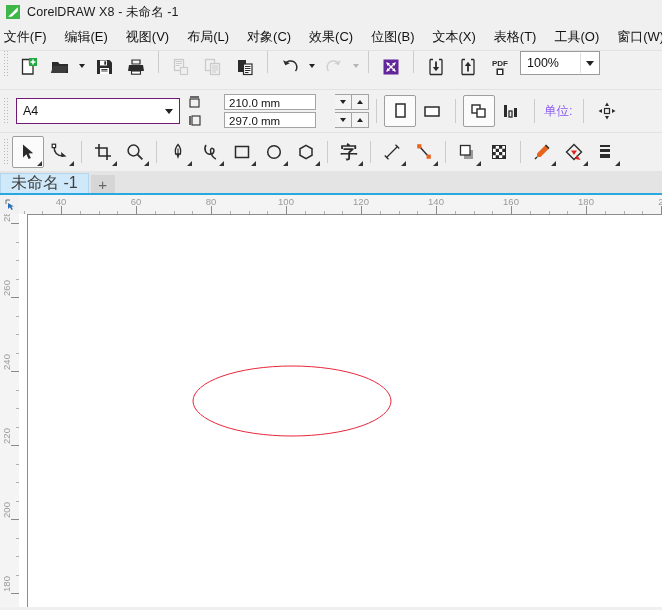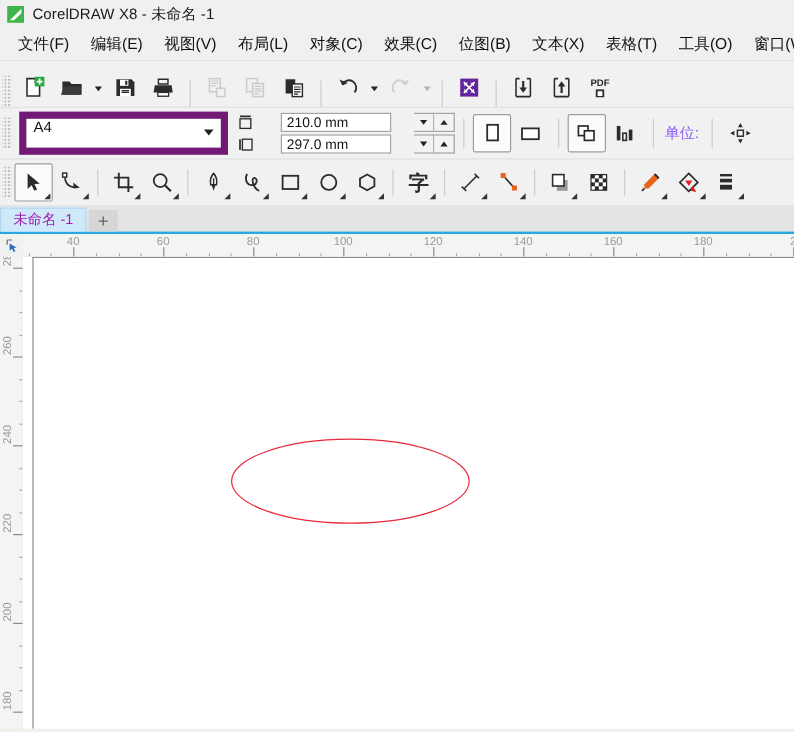--- a/index.html
+++ b/index.html
@@ -11,26 +11,26 @@
   }
   #app{position:relative;width:662px;height:610px;}
 
   
   .titlebar{height:24px;background:#f0f0f0;display:flex;align-items:center;padding-left:5px;}
   .logo{width:16px;height:16px;position:relative;margin-right:6px;flex:none;}
   .logo svg{display:block;}
   .title-text{font-size:12.5px;color:#1a1a1a;letter-spacing:.1px;white-space:nowrap;}
 
   
-  .menubar{height:26px;background:#f0f0f0;display:flex;align-items:center;padding-left:6px;}
+  .menubar{height:26px;background:#f0f0f0;display:flex;align-items:center;padding-left:6px;justify-content:center;}
   .menu-item{font-size:13px;color:#111;padding:3px 9px 4px 9px;white-space:nowrap;cursor:default;}
 
   
   .toolbar{height:38px;background:#f1f1f1;border-top:1px solid #e2e2e2;
-           display:flex;align-items:flex-end;padding-left:2px;}
+           display:flex;align-items:flex-start;padding-left:2px;}
   .grip{width:8px;height:26px;flex:none;margin-right:2px;
         background-image:radial-gradient(#b9b9b9 1px, transparent 1px);
         background-size:3px 3px;background-position:1px 2px;}
   .tb-btn{width:30px;height:30px;display:flex;align-items:center;justify-content:center;
           flex:none;border:1px solid transparent;border-radius:2px;}
   .tb-btn.disabled{opacity:.32;}
   .tb-arrow{width:12px;height:30px;display:flex;align-items:center;justify-content:center;flex:none;}
   .tb-arrow i{display:block;width:0;height:0;border-left:3.5px solid transparent;
               border-right:3.5px solid transparent;border-top:4px solid #222;}
   .tb-arrow.disabled i{border-top-color:#b5b5b5;}
@@ -39,21 +39,21 @@
            align-items:center;margin-left:4px;flex:none;}
   .zoombox .zv{flex:1;padding-left:6px;font-size:12.5px;color:#111;}
   .zoombox .zarrow{width:18px;height:20px;display:flex;align-items:center;justify-content:center;
                    border-left:1px solid #ddd;}
   .zoombox .zarrow i{width:0;height:0;border-left:4px solid transparent;
                      border-right:4px solid transparent;border-top:5px solid #222;}
 
   
   .propbar{height:42px;background:#f1f1f1;border-top:1px solid #e2e2e2;
            display:flex;align-items:center;padding-left:2px;}
-  .combo{height:24px;border:6px solid #701a75;background:#fff;display:flex;align-items:flex-start;flex:none;}
+  .combo{height:24px;border:1px solid #701a75;background:#fff;display:flex;align-items:center;flex:none;}
   .combo .cv{padding:0 6px;font-size:12.5px;color:#111;white-space:nowrap;overflow:hidden;}
   .combo .carrow{margin-left:auto;width:20px;height:22px;display:flex;align-items:center;justify-content:center;}
   .combo .carrow i{width:0;height:0;border-left:4px solid transparent;
                    border-right:4px solid transparent;border-top:5px solid #222;}
   .page-combo{width:162px;margin-left:4px;}
   .dim-wrap{display:flex;flex-direction:column;justify-content:center;margin-left:7px;flex:none;}
   .dim-row{display:flex;align-items:center;height:17px;margin:0.5px 0;gap:19px;}
   .dim-ico{width:15px;height:15px;margin-right:3px;flex:none;}
   .dim-field{width:92px;height:16px;border:1px solid #a4a4a4;background:#fff;
              font-size:11.5px;line-height:16px;padding-left:4px;color:#111;box-sizing:border-box;}
@@ -77,21 +77,21 @@
         flex:none;border:1px solid transparent;border-radius:2px;}
   .tool.sel{background:#fbfbfb;border-color:#9e9e9e;}
   .tool .flyout{position:absolute;right:1px;bottom:1px;width:0;height:0;
                 border-left:5px solid transparent;border-bottom:5px solid #333;}
   .tool-sep{width:1px;height:22px;background:#ccc;margin:0 5px;flex:none;}
 
   
   .tabbar{height:22px;background:#e4e4e4;display:flex;align-items:flex-end;
           border-bottom:2px solid #29a8e0;}
   .doctab{height:20px;background:#cfe8fa;border:1px solid #b3d6ee;border-bottom:none;
-          display:flex;align-items:center;padding:0 10px;font-size:12px;color:#a21caf;
+          display:flex;align-items:center;padding:0 10px;font-size:16px;color:#404040;
           white-space:nowrap;box-sizing:border-box;}
   .newtab{width:24px;height:18px;background:#d6d6d6;display:flex;align-items:center;
           justify-content:center;margin-left:2px;font-size:15px;color:#666;line-height:1;}
 
   
   .workarea{position:relative;width:662px;height:412px;background:#fef9c3;}
   .corner-box{position:absolute;left:0;top:0;width:19px;height:19px;background:#f1f1f1;
               display:flex;align-items:center;justify-content:center;}
   .hruler{position:absolute;left:19px;top:0;right:0;height:19px;background:#f4f4f4;
           border-bottom:1px solid #c8c8c8;overflow:hidden;}
@@ -261,20 +261,26 @@
     </div>
 
     <div class="tb-btn">
       <svg class="ico" width="22" height="20" viewBox="0 0 22 20">
         <text x="11" y="9" font-family="Liberation Sans, sans-serif" font-size="8" font-weight="bold" fill="#2b2b2b" text-anchor="middle">PDF</text>
         <rect x="7.5" y="11.5" width="7" height="6.5" fill="#2b2b2b"></rect>
         <rect x="9" y="13" width="4" height="4" fill="#fff"></rect>
       </svg>
     </div>
 
+    <div class="zoombox">
+      <div class="zv">100%</div>
+      <div class="zarrow">
+          <i></i>
+        </div>
+    </div>
   </div>
 
   <div class="propbar">
     <div class="grip"></div>
 
     <div class="combo page-combo">
       <div class="cv">A4</div>
       <div class="carrow">
           <i></i>
         </div>

